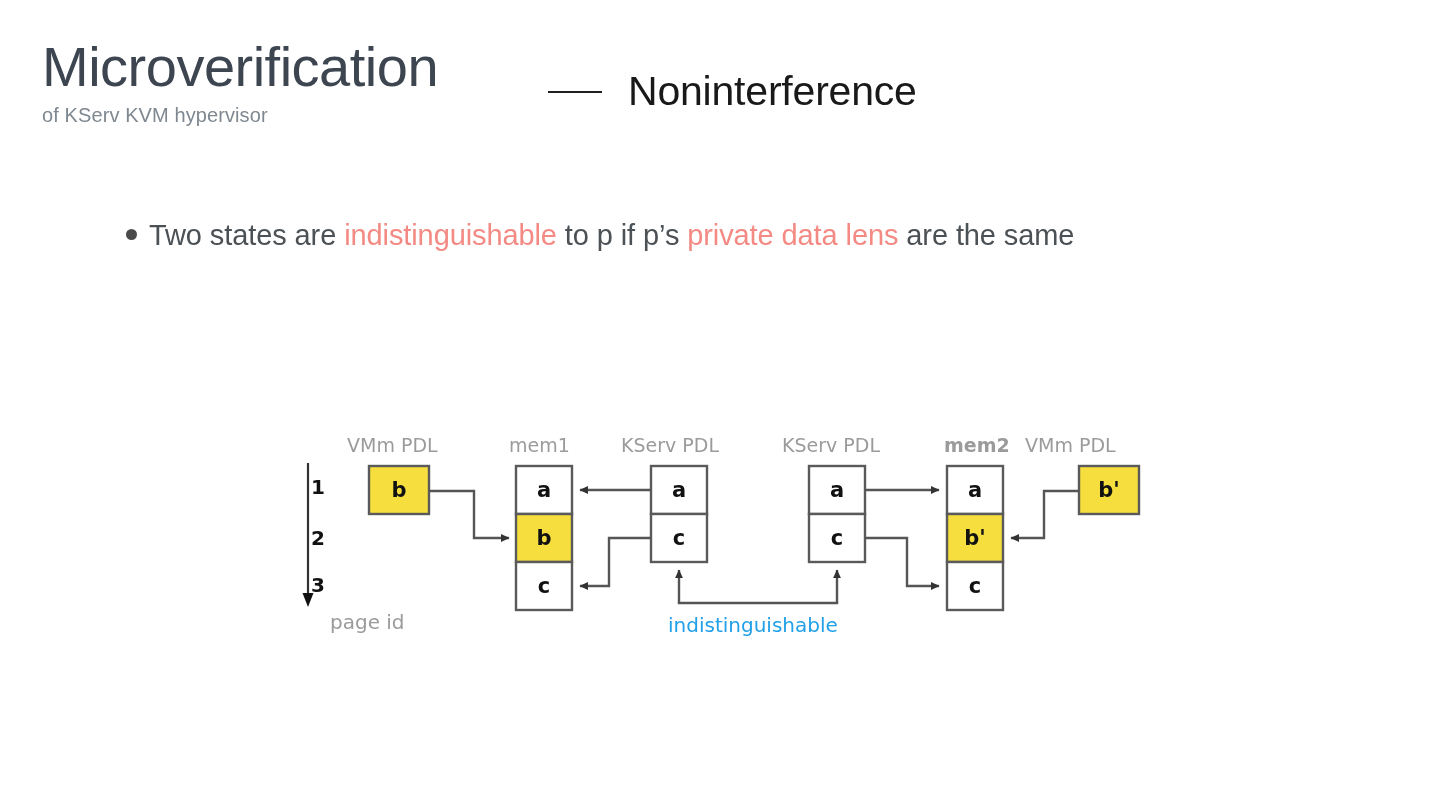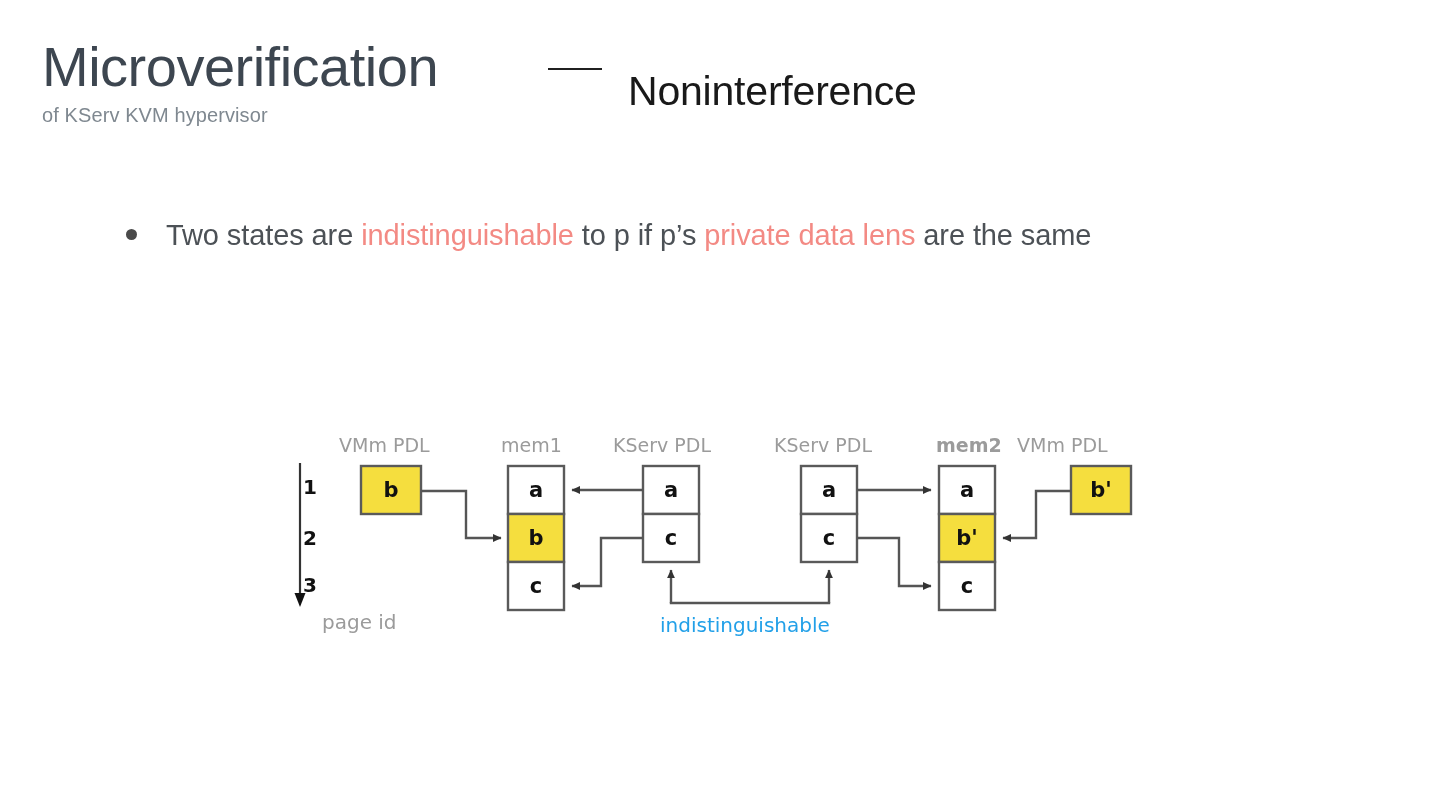--- a/index.html
+++ b/index.html
@@ -43,21 +43,21 @@
     color: #7f8890;
     margin-top: 7px;
     letter-spacing: 0.1px;
     white-space: nowrap;
   }
   .section-block {
     position: absolute;
     left: 548px;
     top: 68px;
     display: flex;
-    align-items: flex-start;
+    align-items: center;
     gap: 26px;
   }
   .section-dash {
     width: 54px;
     height: 2px;
     background: #202020;
   }
   .section-title {
     font-size: 41px;
     font-weight: 400;
@@ -66,21 +66,21 @@
     white-space: nowrap;
   }
 
   
   .bullet-row {
     position: absolute;
     left: 126px;
     top: 219px;
     display: flex;
     align-items: baseline;
-    gap: 29px;
+    gap: 12px;
   }
   .bullet-dot {
     width: 11px;
     height: 11px;
     border-radius: 50%;
     background: #4a4a4a;
     flex: 0 0 auto;
     position: relative;
     top: -5px;
   }
@@ -90,21 +90,21 @@
     letter-spacing: -0.1px;
     white-space: nowrap;
   }
   .hl {
     color: #f38a84;
   }
 
   
   .diagram {
     position: absolute;
-    left: 286px;
+    left: 294px;
     top: 425px;
     width: 870px;
     height: 225px;
   }
   .diagram svg { display: block; }
   .col-label {
     position: absolute;
     font-size: 19px;
     color: #9b9b9b;
     font-family: "DejaVu Sans", sans-serif;

